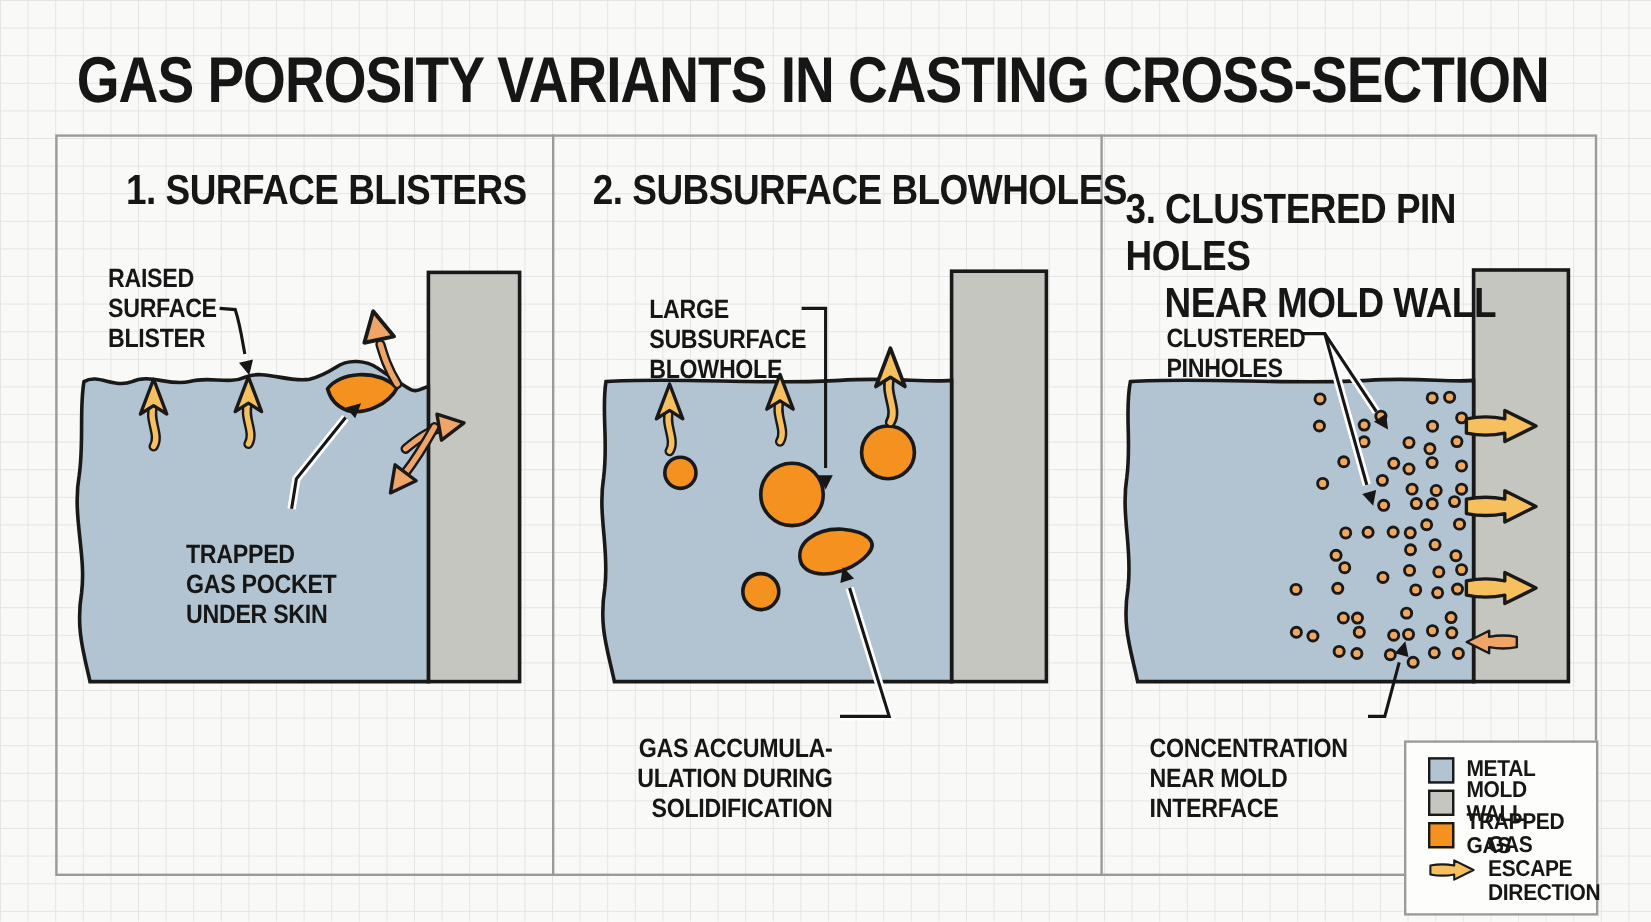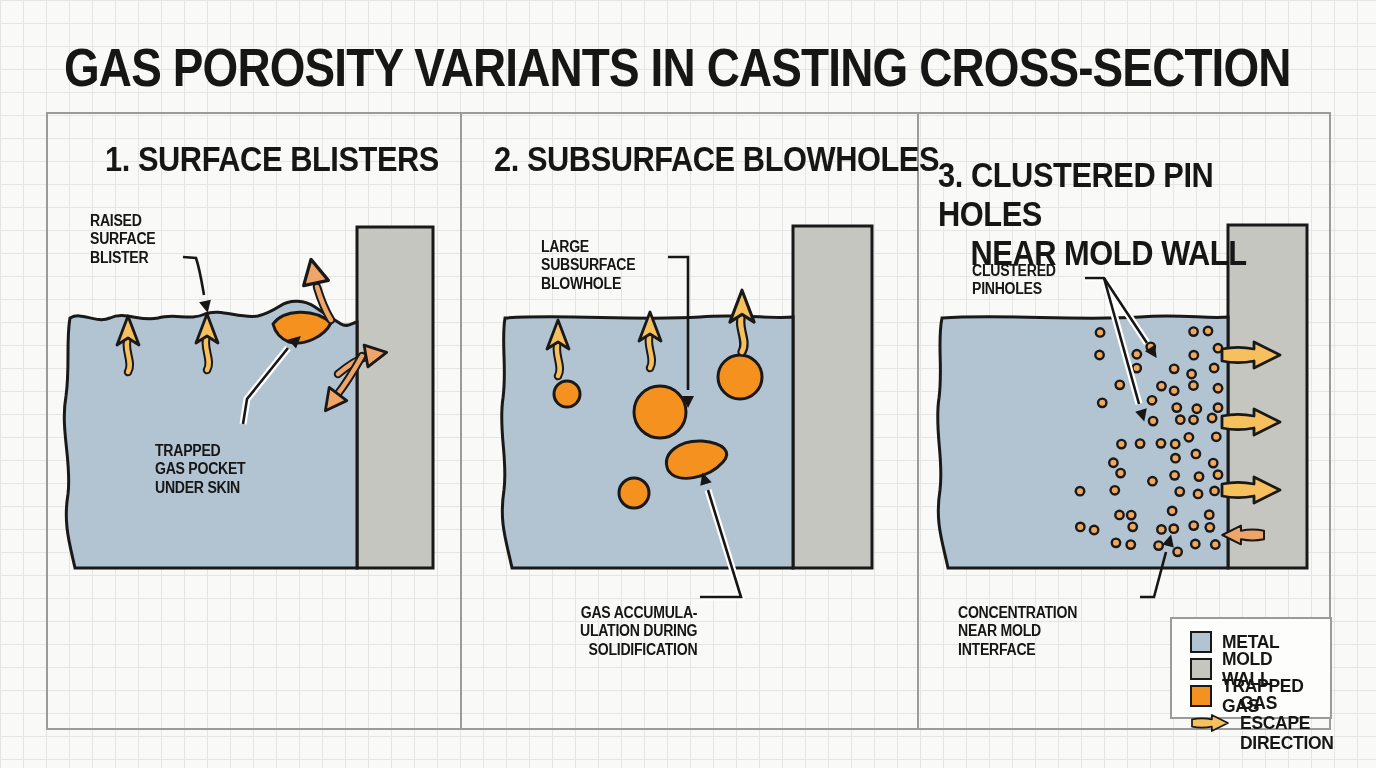--- a/index.html
+++ b/index.html
@@ -21,38 +21,38 @@
   }
   #outer-box{
     left:46px;top:112px;width:1285px;height:618px;
     border:2px solid var(--panel_border,#9b9b9b);box-sizing:border-box;background:transparent;
   }
   .divider{width:2px;top:112px;height:618px;background:var(--panel_border,#9b9b9b);}
   .panel-heading{
     font-size:35px;font-weight:bold;letter-spacing:-0.5px;line-height:1.12;color:var(--text,#161616);
   }
   .diagram-label{
-    font-size:16px;font-weight:bold;letter-spacing:-0.3px;line-height:1.14;
+    font-size:22px;font-weight:bold;letter-spacing:-0.3px;line-height:1.14;
     white-space:pre-line;color:var(--text,#161616);
   }
   .centered{text-align:right;}
   #overlay-svg{position:absolute;left:0;top:0;width:1376px;height:768px;}
   
   .metal{fill:var(--metal,#b2c3d1);stroke:var(--outline,#191919);stroke-width:3;}
   .wall{fill:var(--mold_wall,#c6c6c1);stroke:var(--outline,#191919);stroke-width:3;}
   .gas{fill:var(--trapped_gas,#f5921f);stroke:var(--outline,#191919);stroke-width:3;}
   .tail-c{fill:none;stroke:var(--outline,#191919);stroke-width:8.5;stroke-linecap:round;}
   .tail-f{fill:none;stroke:var(--af,var(--escape,#f7c05e));stroke-width:4.5;stroke-linecap:round;}
   .head,.blk{fill:var(--af,var(--escape,#f7c05e));stroke:var(--outline,#191919);stroke-width:2.8;stroke-linejoin:round;}
   .lead{fill:none;stroke:var(--text,#161616);stroke-width:2.6;}
   .lead-case{fill:none;stroke:#ffffff;stroke-width:7;}
   .lhead{fill:var(--text,#161616);}
   
   #legend{
-    left:1170px;top:617px;width:162px;height:102px;background:#fdfdfc;
+    left:1170px;top:617px;width:162px;height:146px;background:#fdfdfc;
     border:2px solid var(--panel_border,#9b9b9b);box-sizing:border-box;
     padding:11px 8px 22px 18px;display:flex;flex-direction:column;gap:3px;justify-content:space-between;
   }
   .legend-row{display:flex;align-items:center;gap:10px;min-height:24px;}
   .swatch{width:22px;height:22px;border:2.5px solid var(--outline,#191919);box-sizing:border-box;flex:0 0 auto;}
   .sw-metal{background:var(--metal,#b2c3d1);}
   .sw-wall{background:var(--mold_wall,#c6c6c1);}
   .sw-gas{background:var(--trapped_gas,#f5921f);}
   .legend-label{font-size:19px;font-weight:bold;letter-spacing:-0.3px;line-height:1.05;white-space:pre-line;transform:scaleX(0.92);transform-origin:0 50%;}
   .legend-arrow-svg{flex:0 0 auto;}

